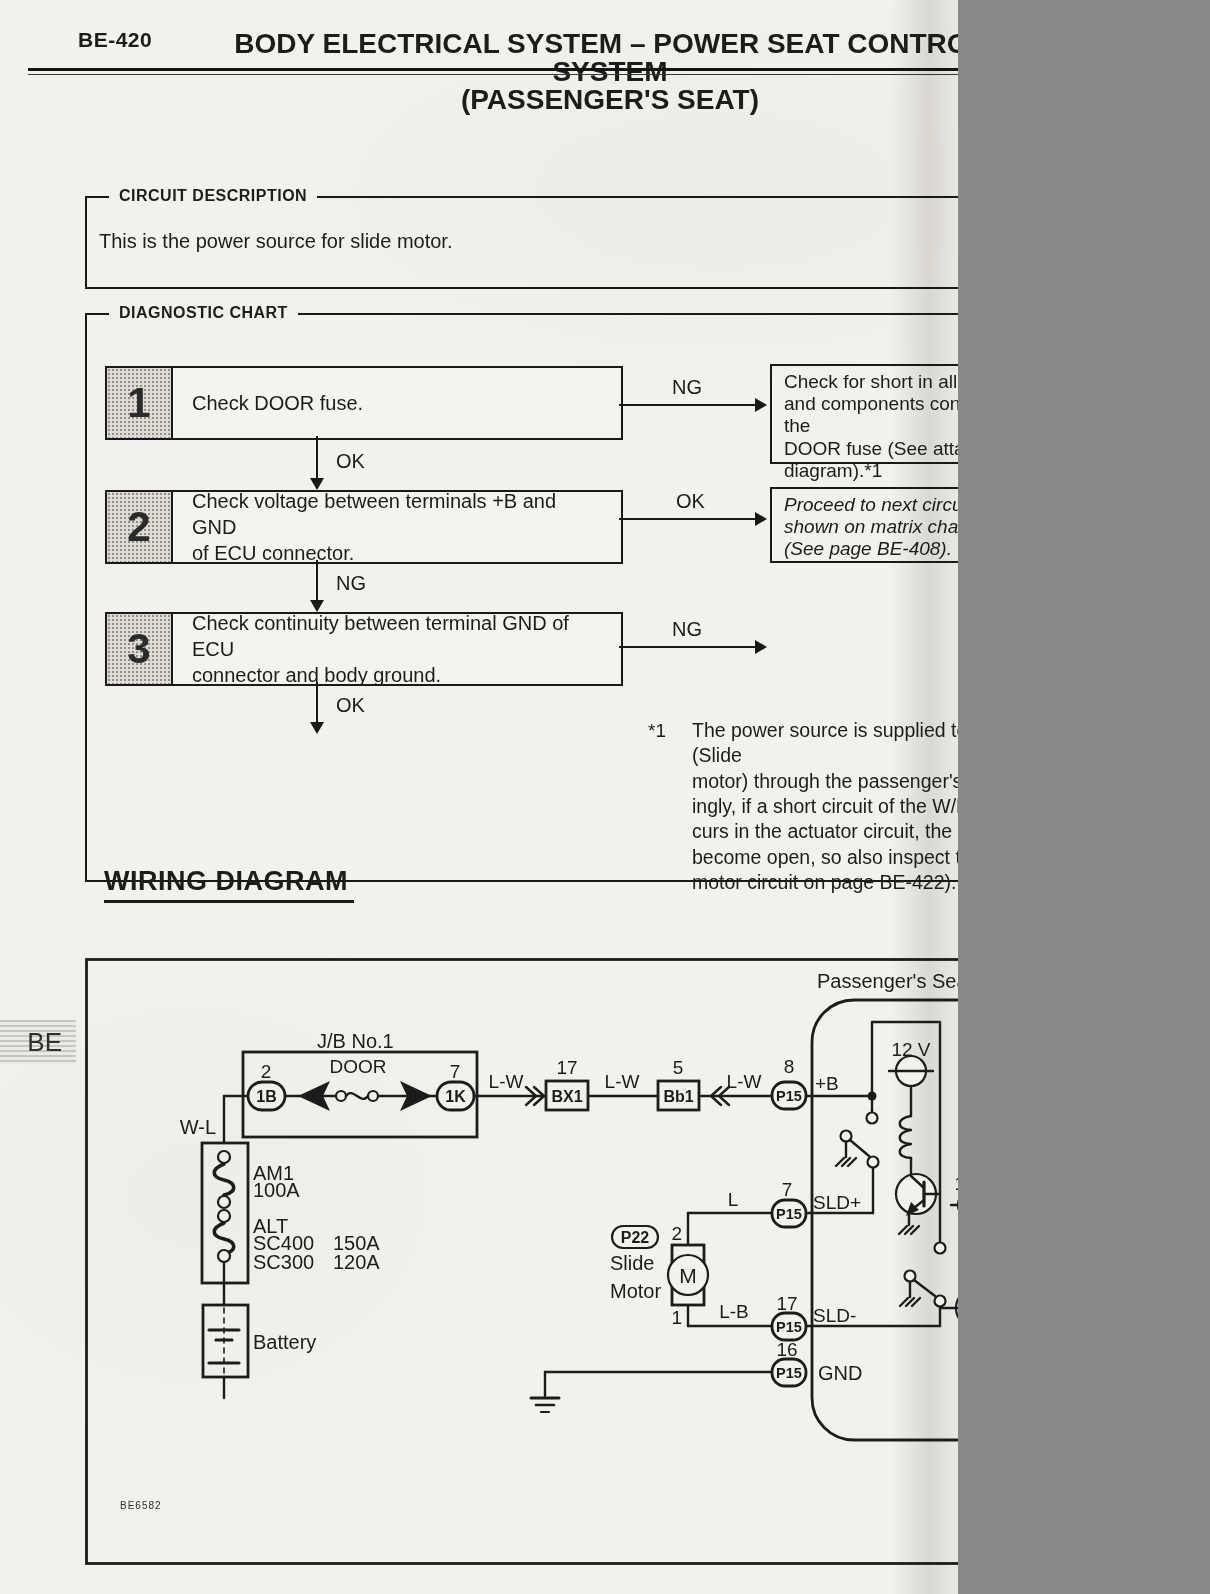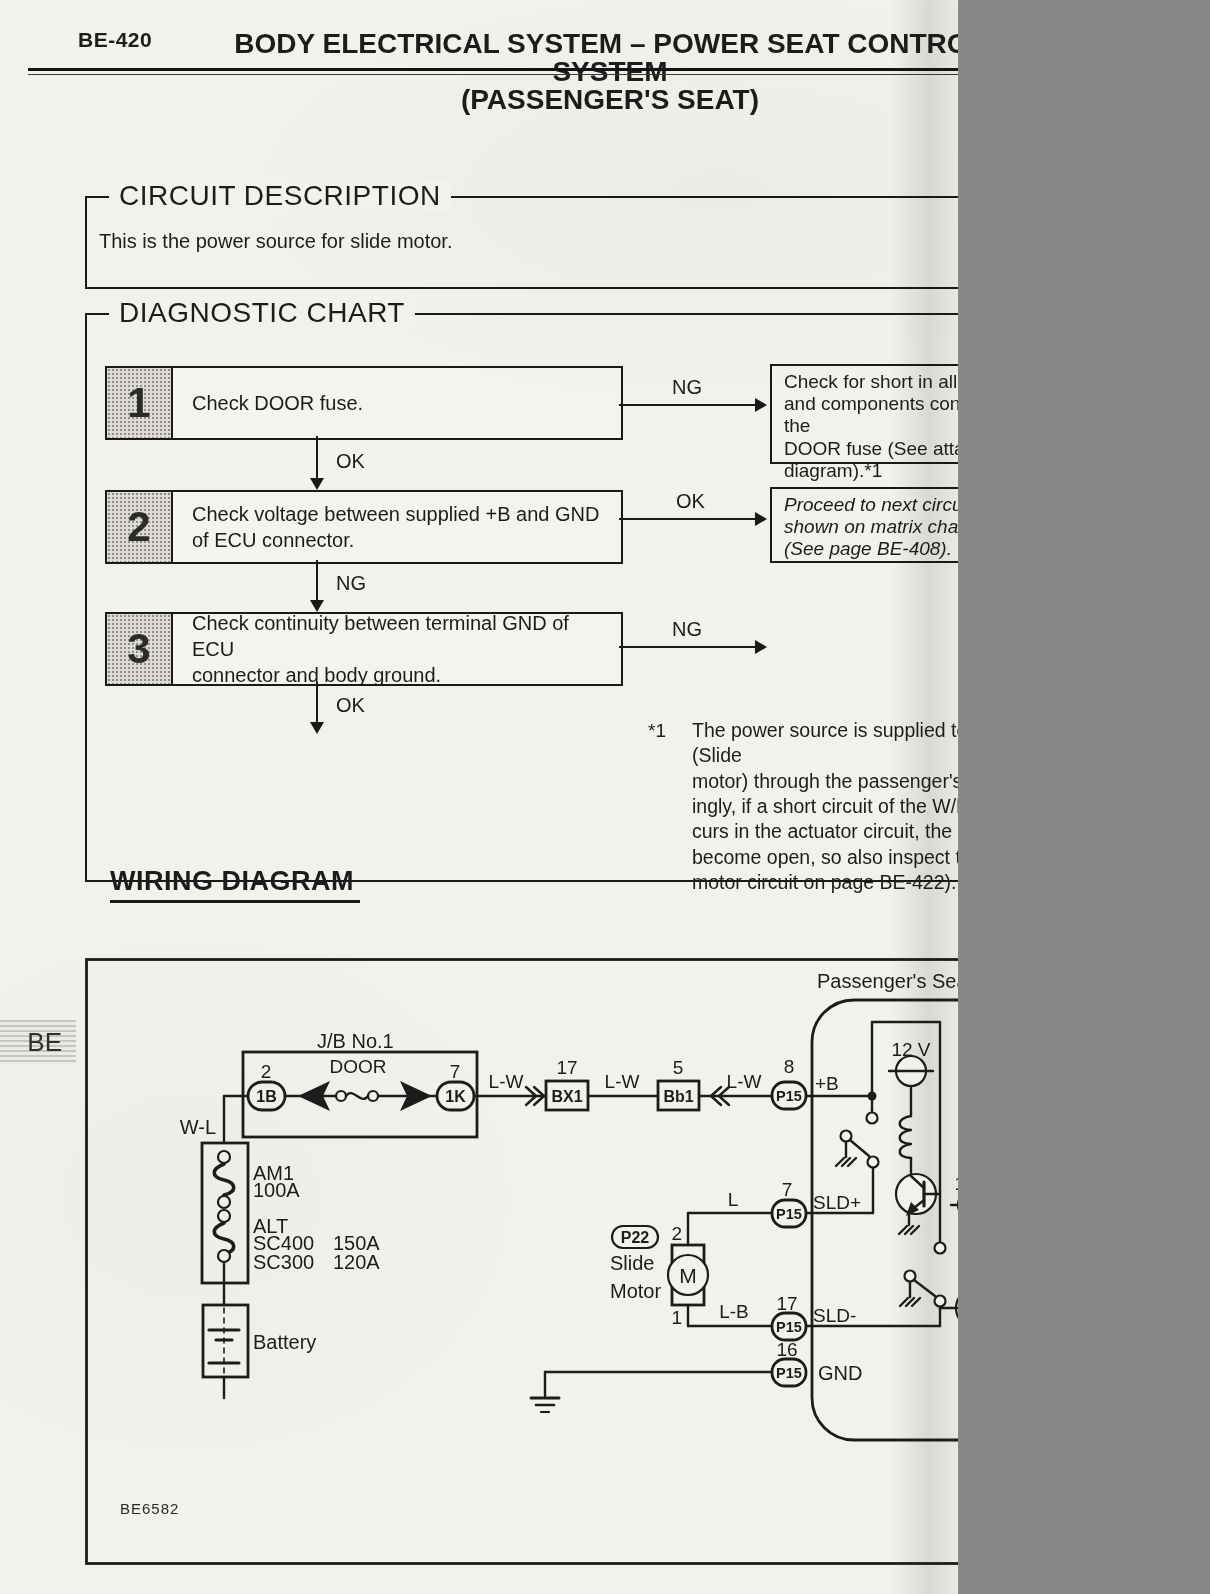--- a/index.html
+++ b/index.html
@@ -17,21 +17,21 @@
   .page-code{left:78px; top:28px; font-size:21px; font-weight:bold; letter-spacing:0.5px;}
   .header-center{left:225px; top:10px; width:770px; text-align:center; font-weight:bold; font-size:28px; line-height:28px;margin-top:20px;}
   .rule-thick{left:28px; top:68px; width:1154px; height:3px; background:#141414;}
   .rule-thin{left:28px; top:74px; width:1154px; height:1px; background:#3a3a3a;}
 
   .frame{position:absolute; border:2px solid #191919;}
   .title-frame{left:85px; top:95px; width:1059px; height:79px;}
   .page-title{position:absolute; left:28px; top:20px; font-size:31px; font-weight:bold; letter-spacing:0.3px;}
 
   .sec-head{position:absolute; top:-17px; left:22px; background:#f2f1ec; padding:0 10px;
-            font-size:28px; font-weight:normal; letter-spacing:0.5px; line-height:30px; white-space:nowrap;}
+            font-size:16px; font-weight:bold; letter-spacing:0.5px; line-height:30px; white-space:nowrap;}
   .desc-frame{left:85px; top:196px; width:1059px; height:89px;}
   .desc-body{position:absolute; left:12px; top:32px; font-size:20px;}
 
   .diag-frame{left:85px; top:313px; width:1059px; height:565px;}
 
   .stepbox{position:absolute; border:2px solid #191919; display:flex; background:rgba(248,247,243,0.35);}
   .stepnum{width:64px; border-right:2px solid #191919; display:flex; align-items:center; justify-content:center;
            font-size:42px; font-weight:bold; color:#2b2b2b;
            background-color:#dedcd5;
            background-image:radial-gradient(#8f8d87 1.1px, transparent 1.35px);
@@ -43,28 +43,28 @@
   .rbox3{line-height:1.6; padding-top:9px;}
   .vline{position:absolute; width:2px; background:#191919;}
   .hline{position:absolute; height:2px; background:#191919;}
   .arr-down{position:absolute; width:0; height:0; border-left:7px solid transparent; border-right:7px solid transparent; border-top:12px solid #191919;}
   .arr-right{position:absolute; width:0; height:0; border-top:7px solid transparent; border-bottom:7px solid transparent; border-left:12px solid #191919;}
   .flowlab{position:absolute; font-size:20px;}
 
   .fn-marker{position:absolute; left:648px; top:720px; font-size:19px;}
   .fn-text{position:absolute; left:692px; top:718px; width:432px; font-size:19.5px; line-height:1.3; white-space:pre-line;}
 
-  .wd-head{position:absolute; left:110px; top:866px; font-size:27px; font-weight:bold; letter-spacing:0.5px;
+  .wd-head{position:absolute; left:104px; top:866px; font-size:27px; font-weight:bold; letter-spacing:0.5px;
            border-bottom:3px solid #191919; padding:0 6px 3px 0;}
 
   .be-tab{position:absolute; left:0; top:1020px; width:76px; height:44px;
           background:repeating-linear-gradient(180deg,#c7c5bf 0 2px,#eceae4 2px 5px);
           display:flex; align-items:center; justify-content:flex-end; padding-right:14px; box-sizing:border-box;
           font-size:26px; color:#2f2f2f;}
-  .fig-code{position:absolute; left:120px; top:1500px; font-size:15px; letter-spacing:1px; color:#2a2a2a;}
+  .fig-code{position:absolute; left:120px; top:1500px; font-size:10px; letter-spacing:1px; color:#2a2a2a;}
 
   svg text{font-family:"Liberation Sans", sans-serif; fill:#1c1c1c;}
   .wire{stroke:#1c1c1c; stroke-width:2.4; fill:none; stroke-linecap:round; stroke-linejoin:round;}
   .box-stroke{stroke:#1c1c1c; stroke-width:2.8; fill:none;}
   .node{stroke:#1c1c1c; stroke-width:2.2; fill:#f2f1ec;}
   .blk{fill:#1c1c1c; stroke:none;}
   .t20{font-size:20px;} .t19{font-size:19px;} .t16b{font-size:16px; font-weight:bold;} .t15b{font-size:14.5px; font-weight:bold;}
   .mid{text-anchor:middle;} .enda{text-anchor:end;}
 </style>
 </head>
@@ -93,21 +93,21 @@
   <div class="stepbox" style="left:105px; top:366px; width:514px; height:70px;">
     <div class="stepnum">1</div>
     <div class="steptext">Check DOOR fuse.</div>
   </div>
   <div class="vline" style="left:316px; top:436px; height:44px;"></div>
   <div class="arr-down" style="left:310px; top:478px;"></div>
   <div class="flowlab" style="left:336px; top:450px;">OK</div>
 
   <div class="stepbox" style="left:105px; top:490px; width:514px; height:70px;">
     <div class="stepnum">2</div>
-    <div class="steptext">Check voltage between supplied +B and GND
+    <div class="steptext">Check voltage between terminals +B and GND
 of ECU connector.</div>
   </div>
   <div class="vline" style="left:316px; top:560px; height:42px;"></div>
   <div class="arr-down" style="left:310px; top:600px;"></div>
   <div class="flowlab" style="left:336px; top:572px;">NG</div>
 
   <div class="stepbox" style="left:105px; top:612px; width:514px; height:70px;">
     <div class="stepnum">3</div>
     <div class="steptext">Check continuity between terminal GND of ECU
 connector and body ground.</div>

